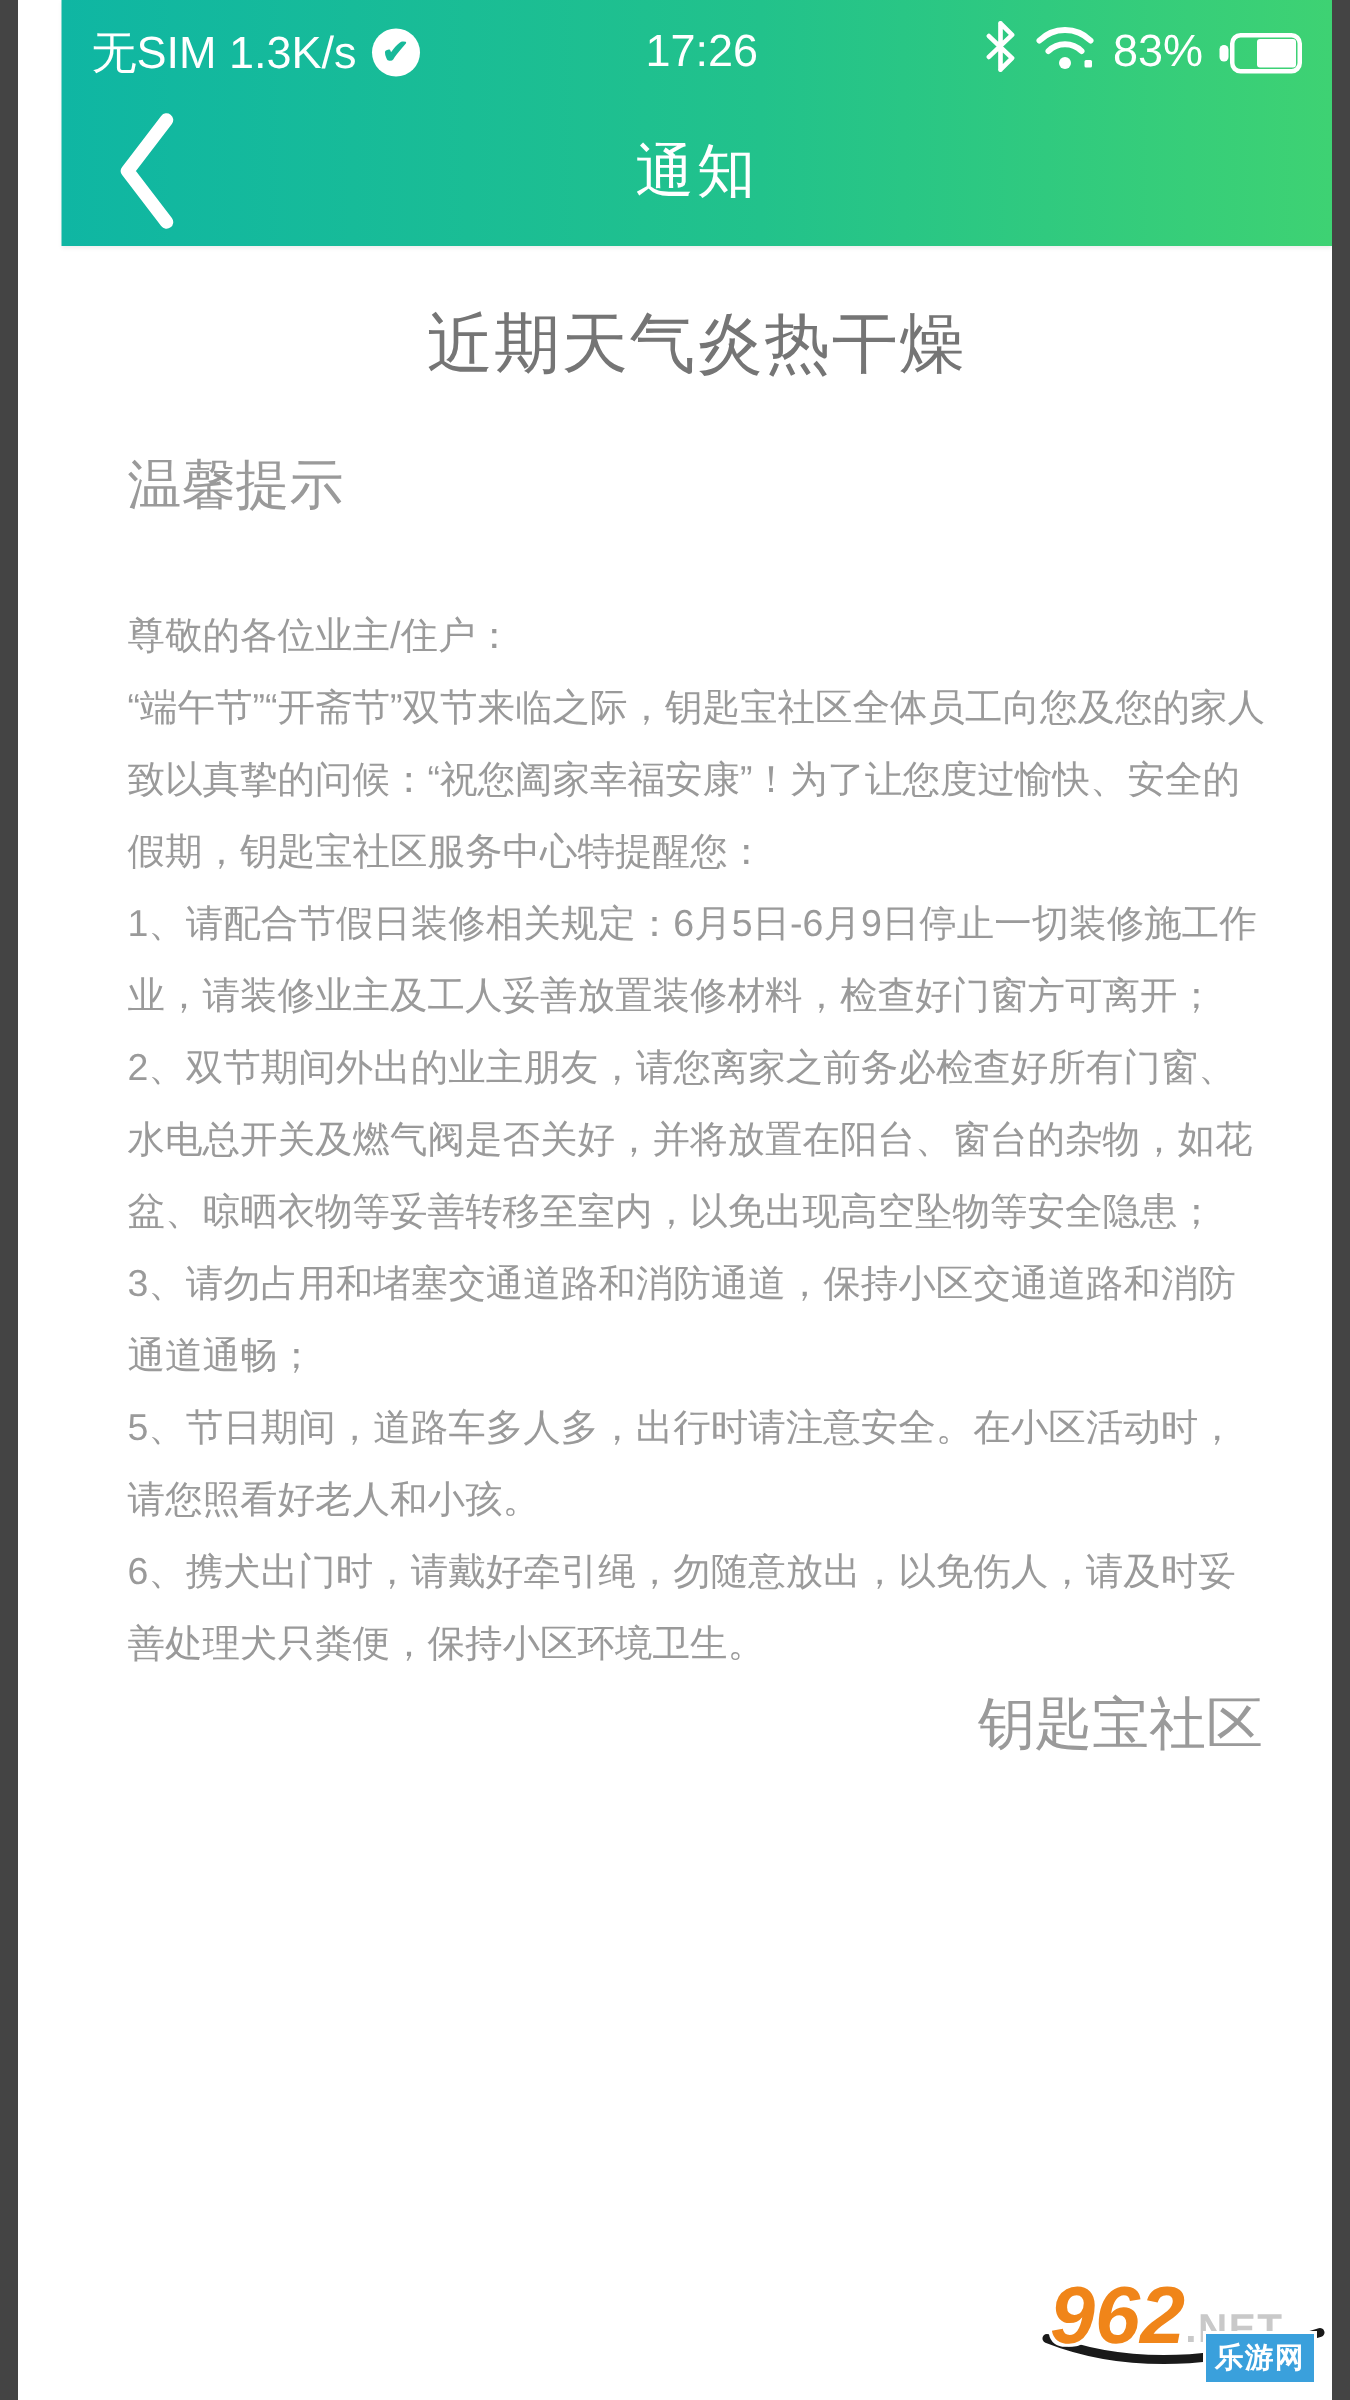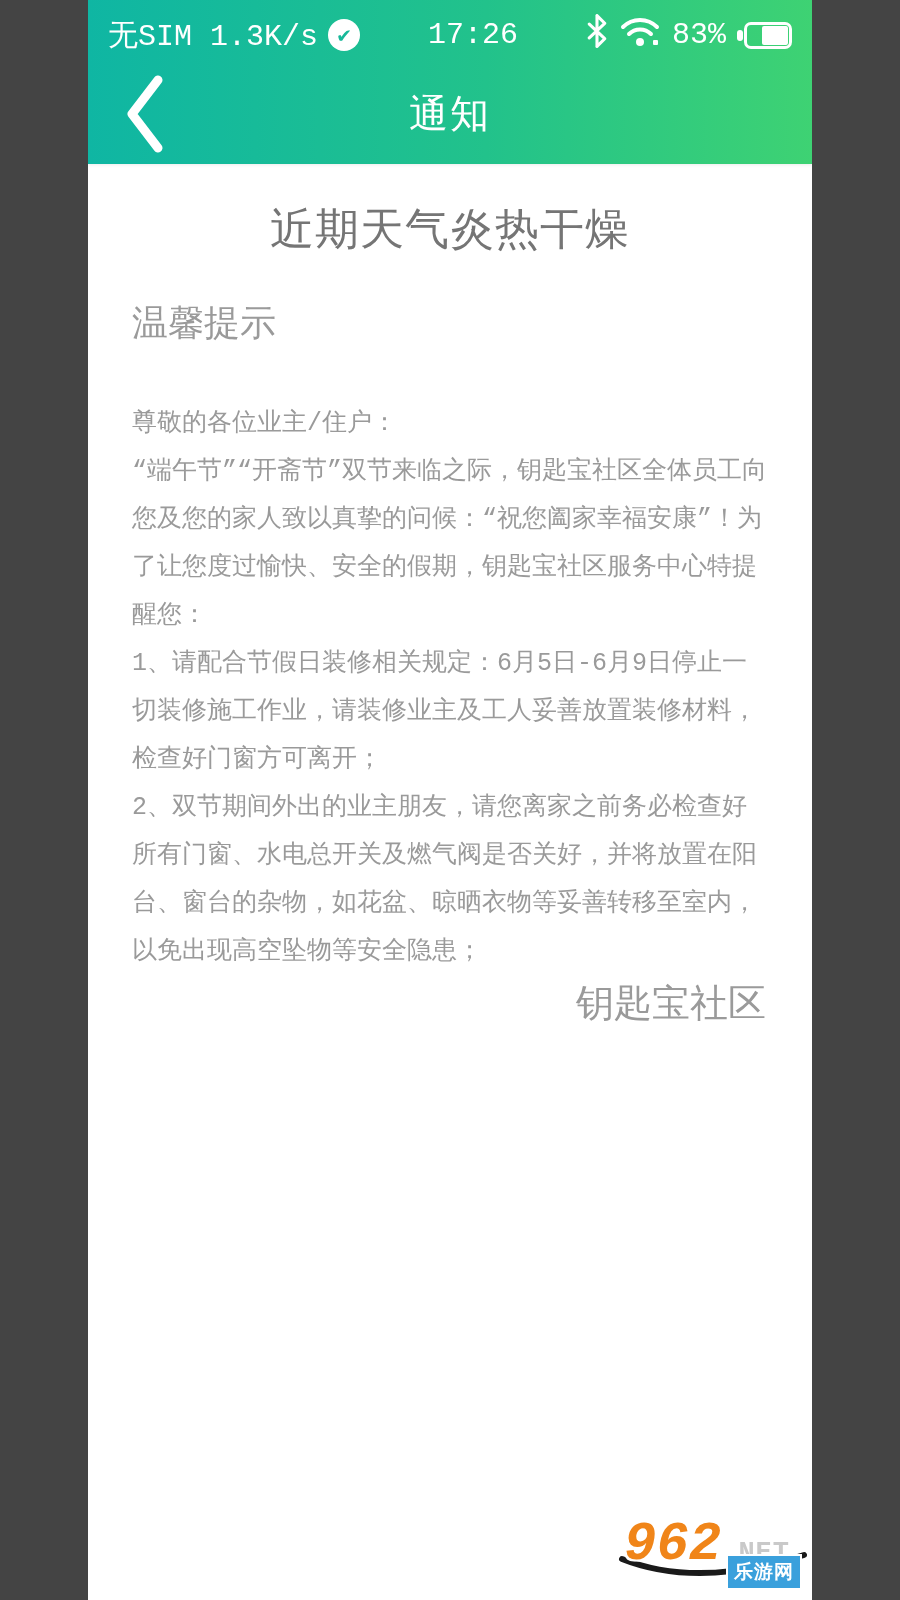--- a/index.html
+++ b/index.html
@@ -1,23 +1,24 @@
 <!DOCTYPE html>
 <html><head>
 <meta charset="utf-8">
 <style>
   * { box-sizing: border-box; margin: 0; padding: 0; }
   html,body { background:#444; }
   .screen {
     position: relative;
-    width: 724px; height: 1600px;
+    width: 876px; height: 1600px;
     margin: 0 auto;
     overflow: hidden;
     background: #ffffff;
-    font-family: Liberation Mono, monospace;
+    font-family: Liberation Sans, sans-serif;
+    padding-left: 29px;
   }
   
   .topbar {
     height: 164px;
     background: linear-gradient(90deg, #0fb6a3 0%, #22c28b 55%, #3ed273 100%);
     box-shadow: 0 1px 3px rgba(0,0,0,0.08);
   }
   .statusbar {
     height: 64px;
     display: flex; align-items: center; justify-content: space-between;
@@ -127,20 +128,23 @@
 
   </header>
 
   <main class="content">
     <h1 class="article-title">近期天气炎热干燥</h1>
     <p class="subtitle">温馨提示</p>
     <p class="para greeting">尊敬的各位业主/住户：</p>
     <p class="para">“端午节”“开斋节”双节来临之际，钥匙宝社区全体员工向您及您的家人致以真挚的问候：“祝您阖家幸福安康”！为了让您度过愉快、安全的假期，钥匙宝社区服务中心特提醒您：</p>
     <p class="para">1、请配合节假日装修相关规定：6月5日-6月9日停止一切装修施工作业，请装修业主及工人妥善放置装修材料，检查好门窗方可离开；</p>
     <p class="para">2、双节期间外出的业主朋友，请您离家之前务必检查好所有门窗、水电总开关及燃气阀是否关好，并将放置在阳台、窗台的杂物，如花盆、晾晒衣物等妥善转移至室内，以免出现高空坠物等安全隐患；</p>
+    <p class="para">3、请勿占用和堵塞交通道路和消防通道，保持小区交通道路和消防通道通畅；</p>
+    <p class="para">5、节日期间，道路车多人多，出行时请注意安全。在小区活动时，请您照看好老人和小孩。</p>
+    <p class="para">6、携犬出门时，请戴好牵引绳，勿随意放出，以免伤人，请及时妥善处理犬只粪便，保持小区环境卫生。</p>
     <p class="signature">钥匙宝社区</p>
   </main>
 
   <div class="watermark">
     <span class="wm-swoosh">
       <svg width="190" height="40" viewBox="0 0 190 40">
         <path d="M4 12 Q 80 42 186 8" stroke="#1a1a1a" stroke-width="6" fill="none" stroke-linecap="round"></path>
       </svg>
     </span>
     <span class="wm-row">

